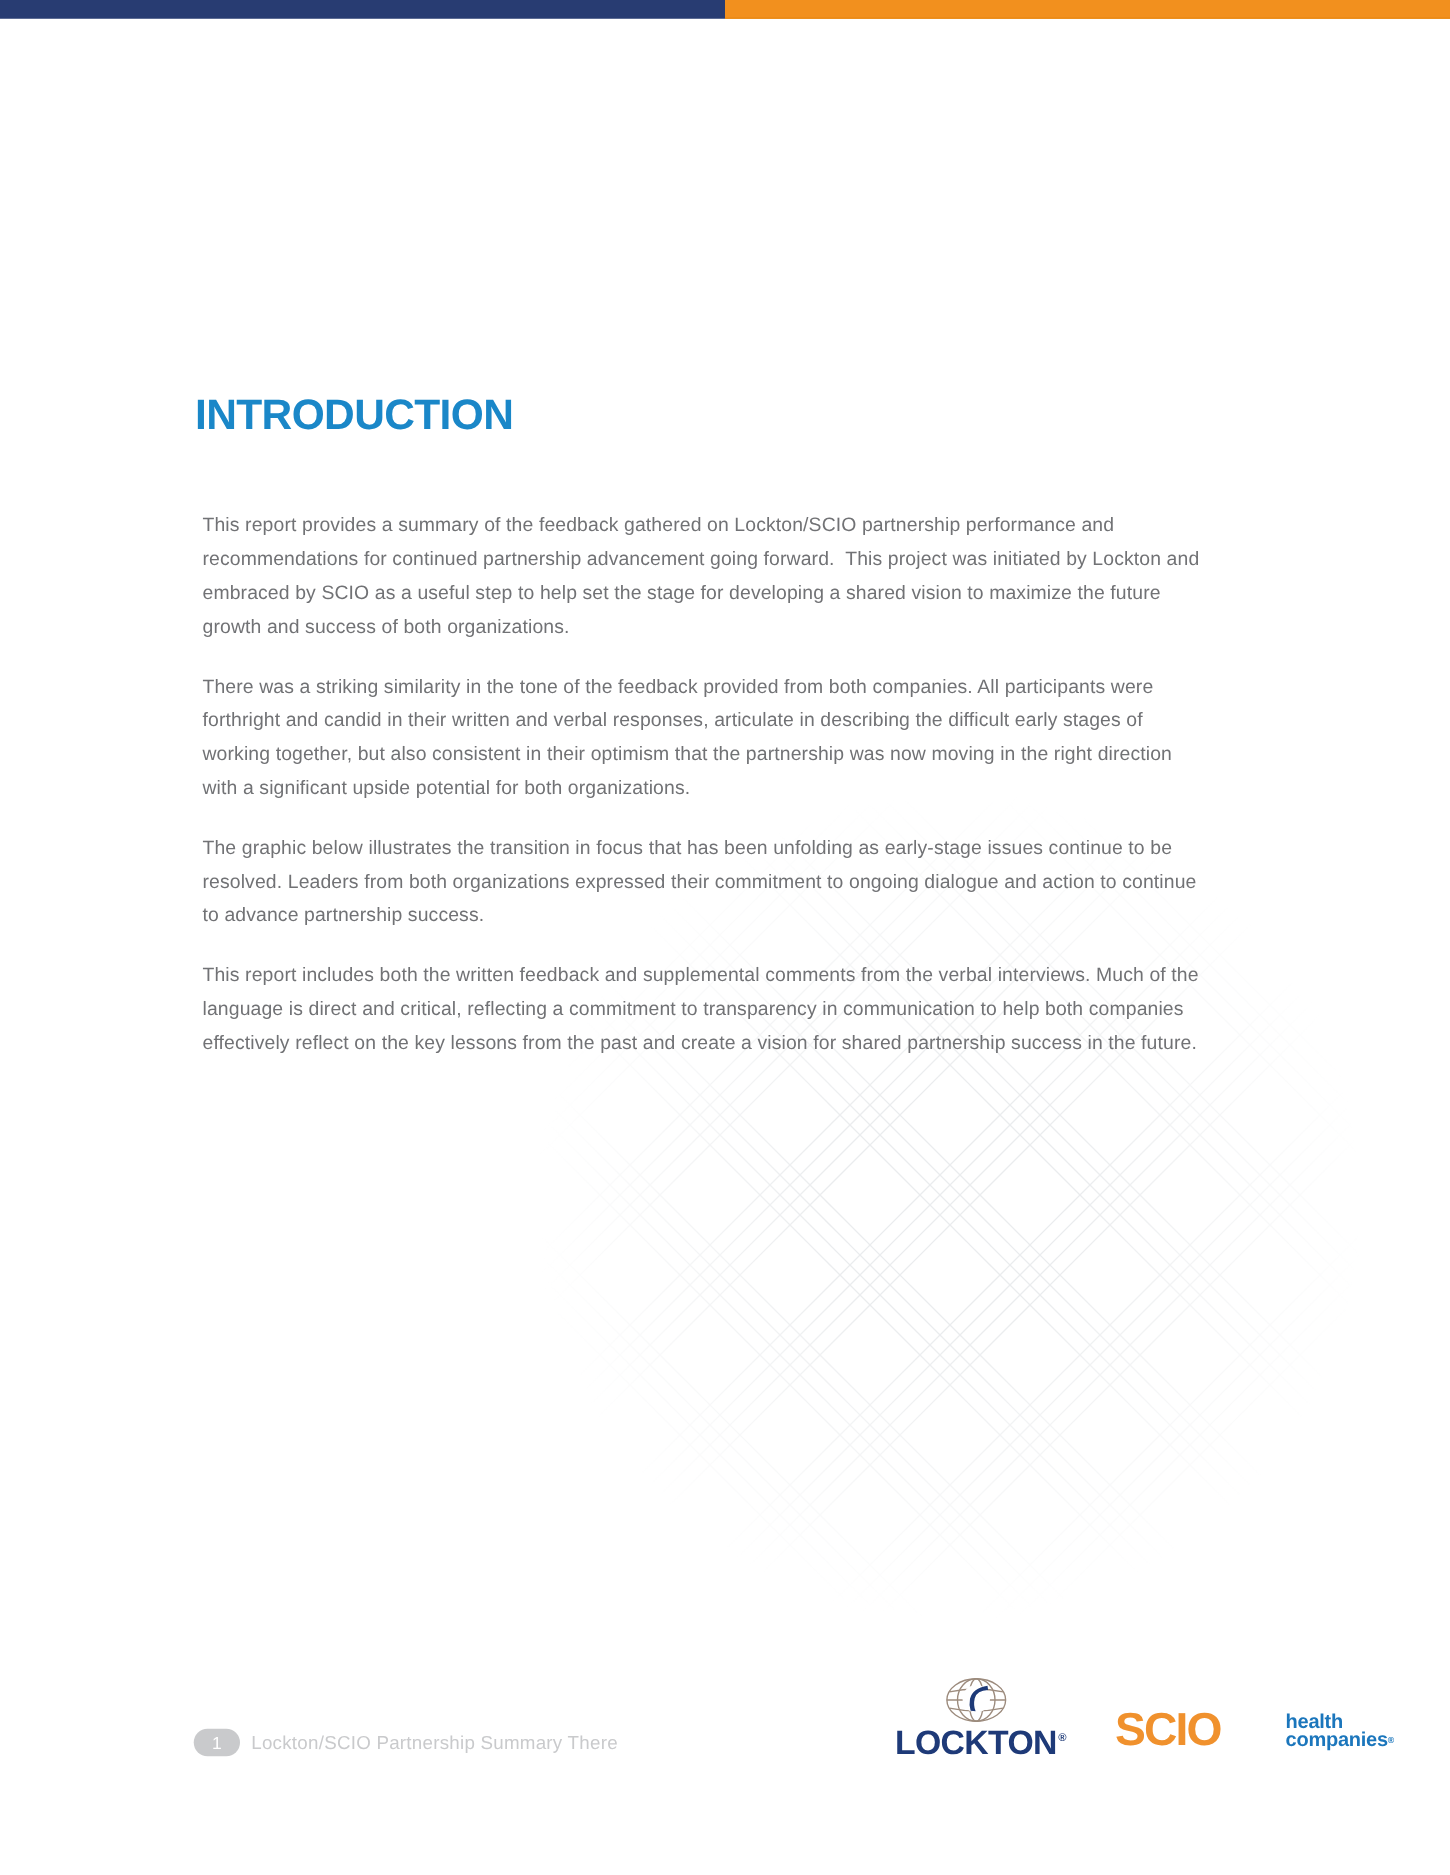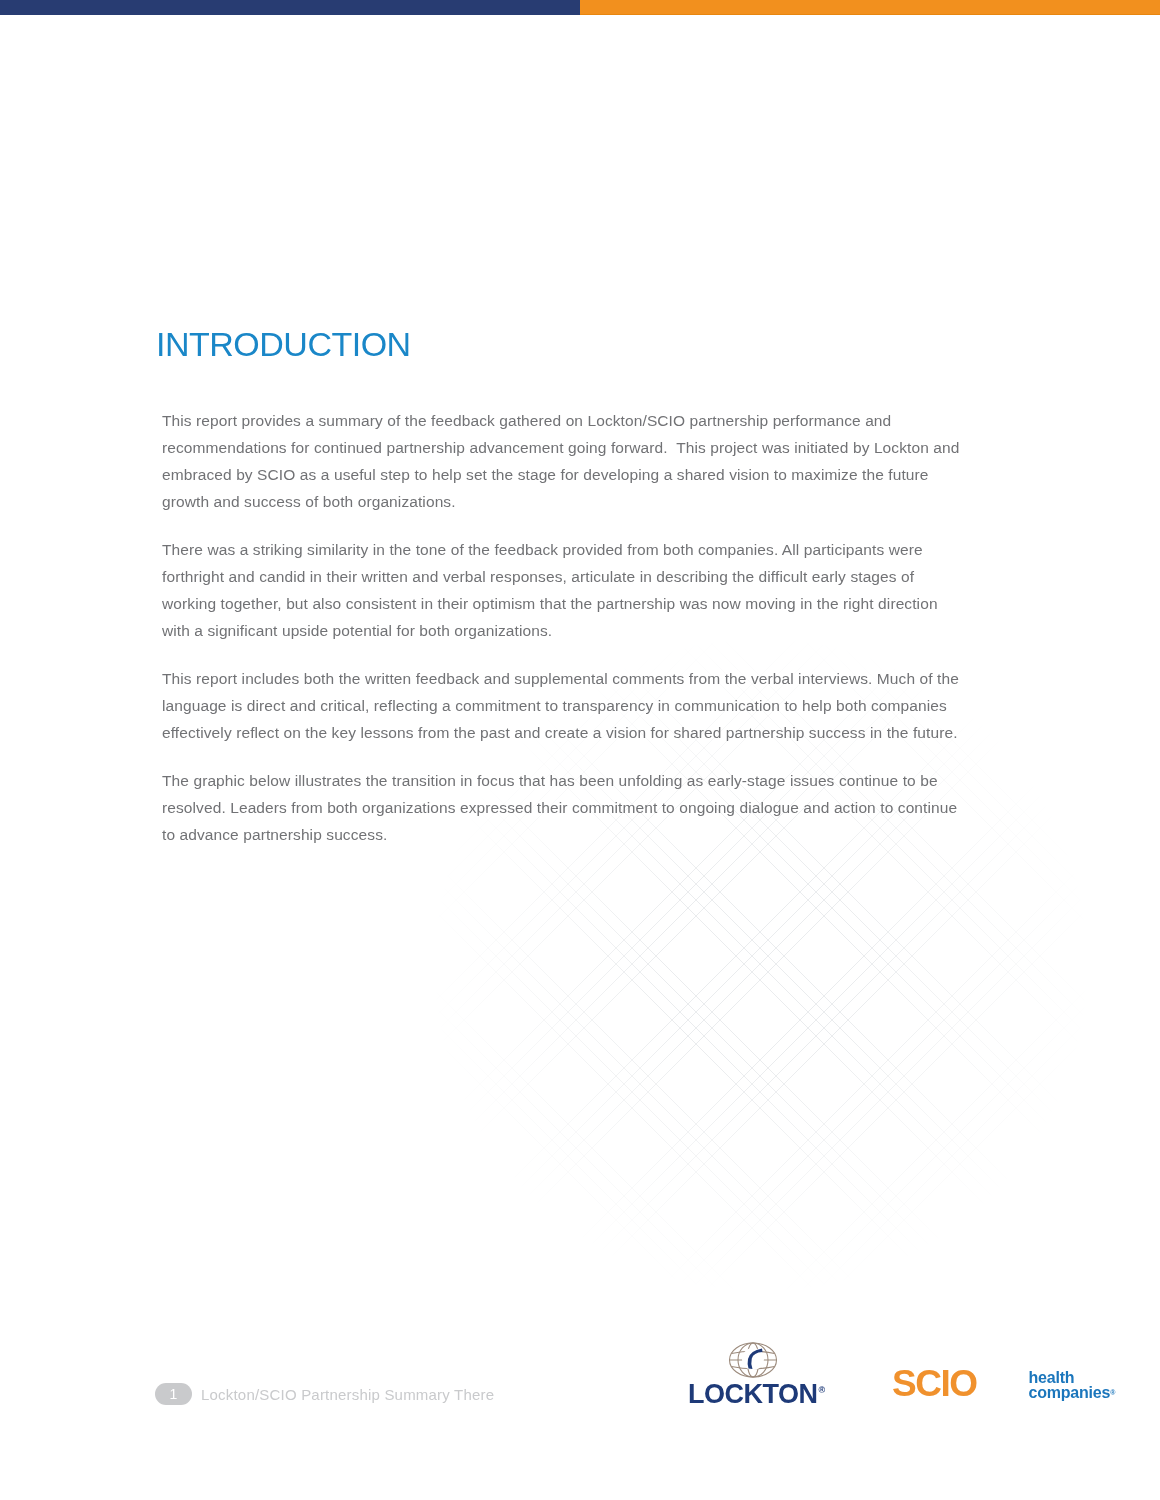--- a/index.html
+++ b/index.html
@@ -26,24 +26,24 @@
     width: 706px;
     height: 706px;
     -webkit-mask-image: radial-gradient(ellipse closest-side at 50% 50%, rgba(0,0,0,0.95) 28%, rgba(0,0,0,0.45) 62%, rgba(0,0,0,0) 94%);
     mask-image: radial-gradient(ellipse closest-side at 50% 50%, rgba(0,0,0,0.95) 28%, rgba(0,0,0,0.45) 62%, rgba(0,0,0,0) 94%);
   }
 
   
   .title {
     position: absolute;
     left: 156px;
-    top: 325px;
+    top: 313px;
     margin: 0;
     font-size: 34px;
-    font-weight: 400;
+    font-weight: 700;
     letter-spacing: -0.5px;
     color: #1a87c8;
   }
 
   
   .body-copy { position: absolute; left: 162px; top: 407px; width: 800px; }
   .body-copy p {
     margin: 0 0 21px 0;
     font-size: 15.5px;
     line-height: 27px;
@@ -71,21 +71,21 @@
   .footer-title {
     position: absolute;
     left: 201px;
     top: 1386px;
     font-size: 15px;
     font-weight: 300;
     color: #c9cacc;
     letter-spacing: 0.2px;
   }
 
-  .lockton-logo { position: absolute; left: 688px; top: 1342px; width: 145px; height: 64px; }
+  .lockton-logo { position: absolute; left: 716px; top: 1342px; width: 145px; height: 64px; }
   .lockton-globe { position: absolute; left: 40px; top: 0; }
   .lockton-word {
     position: absolute; left: 0; top: 37px;
     font-size: 27px; font-weight: bold;
     color: #1e3a78; letter-spacing: -0.5px;
     white-space: nowrap;
   }
   .lockton-word sup { font-size: 9px; vertical-align: super; margin-left: 1px; }
 
   .scio-logo { position: absolute; left: 892px; top: 1366px; display: flex; align-items: flex-end; gap: 48px; }
@@ -145,22 +145,22 @@
       </defs>
       <rect width="706" height="706" fill="url(#chev)"></rect>
     </svg>
   </div>
 
   <h1 class="title">INTRODUCTION</h1>
 
   <div class="body-copy">
     <p>This report provides a summary of the feedback gathered on Lockton/SCIO partnership performance and recommendations for continued partnership advancement going forward.  This project was initiated by Lockton and embraced by SCIO as a useful step to help set the stage for developing a shared vision to maximize the future growth and success of both organizations.</p>
     <p>There was a striking similarity in the tone of the feedback provided from both companies. All participants were forthright and candid in their written and verbal responses, articulate in describing the difficult early stages of working together, but also consistent in their optimism that the partnership was now moving in the right direction with a significant upside potential for both organizations.</p>
+    <p>The graphic below illustrates the transition in focus that has been unfolding as early-stage issues continue to be resolved. Leaders from both organizations expressed their commitment to ongoing dialogue and action to continue to advance partnership success.</p>
     <p>This report includes both the written feedback and supplemental comments from the verbal interviews. Much of the language is direct and critical, reflecting a commitment to transparency in communication to help both companies effectively reflect on the key lessons from the past and create a vision for shared partnership success in the future.</p>
-    <p>The graphic below illustrates the transition in focus that has been unfolding as early-stage issues continue to be resolved. Leaders from both organizations expressed their commitment to ongoing dialogue and action to continue to advance partnership success.</p>
   </div>
 
   <div class="page-pill">
     <span>1</span>
   </div>
   <div class="footer-title">Lockton/SCIO Partnership Summary There</div>
 
   <div class="lockton-logo">
     <svg class="lockton-globe" width="50" height="36" viewBox="0 0 50 36" xmlns="http://www.w3.org/2000/svg">
       <g fill="none" stroke="#9c8b7d" stroke-width="1.1">

